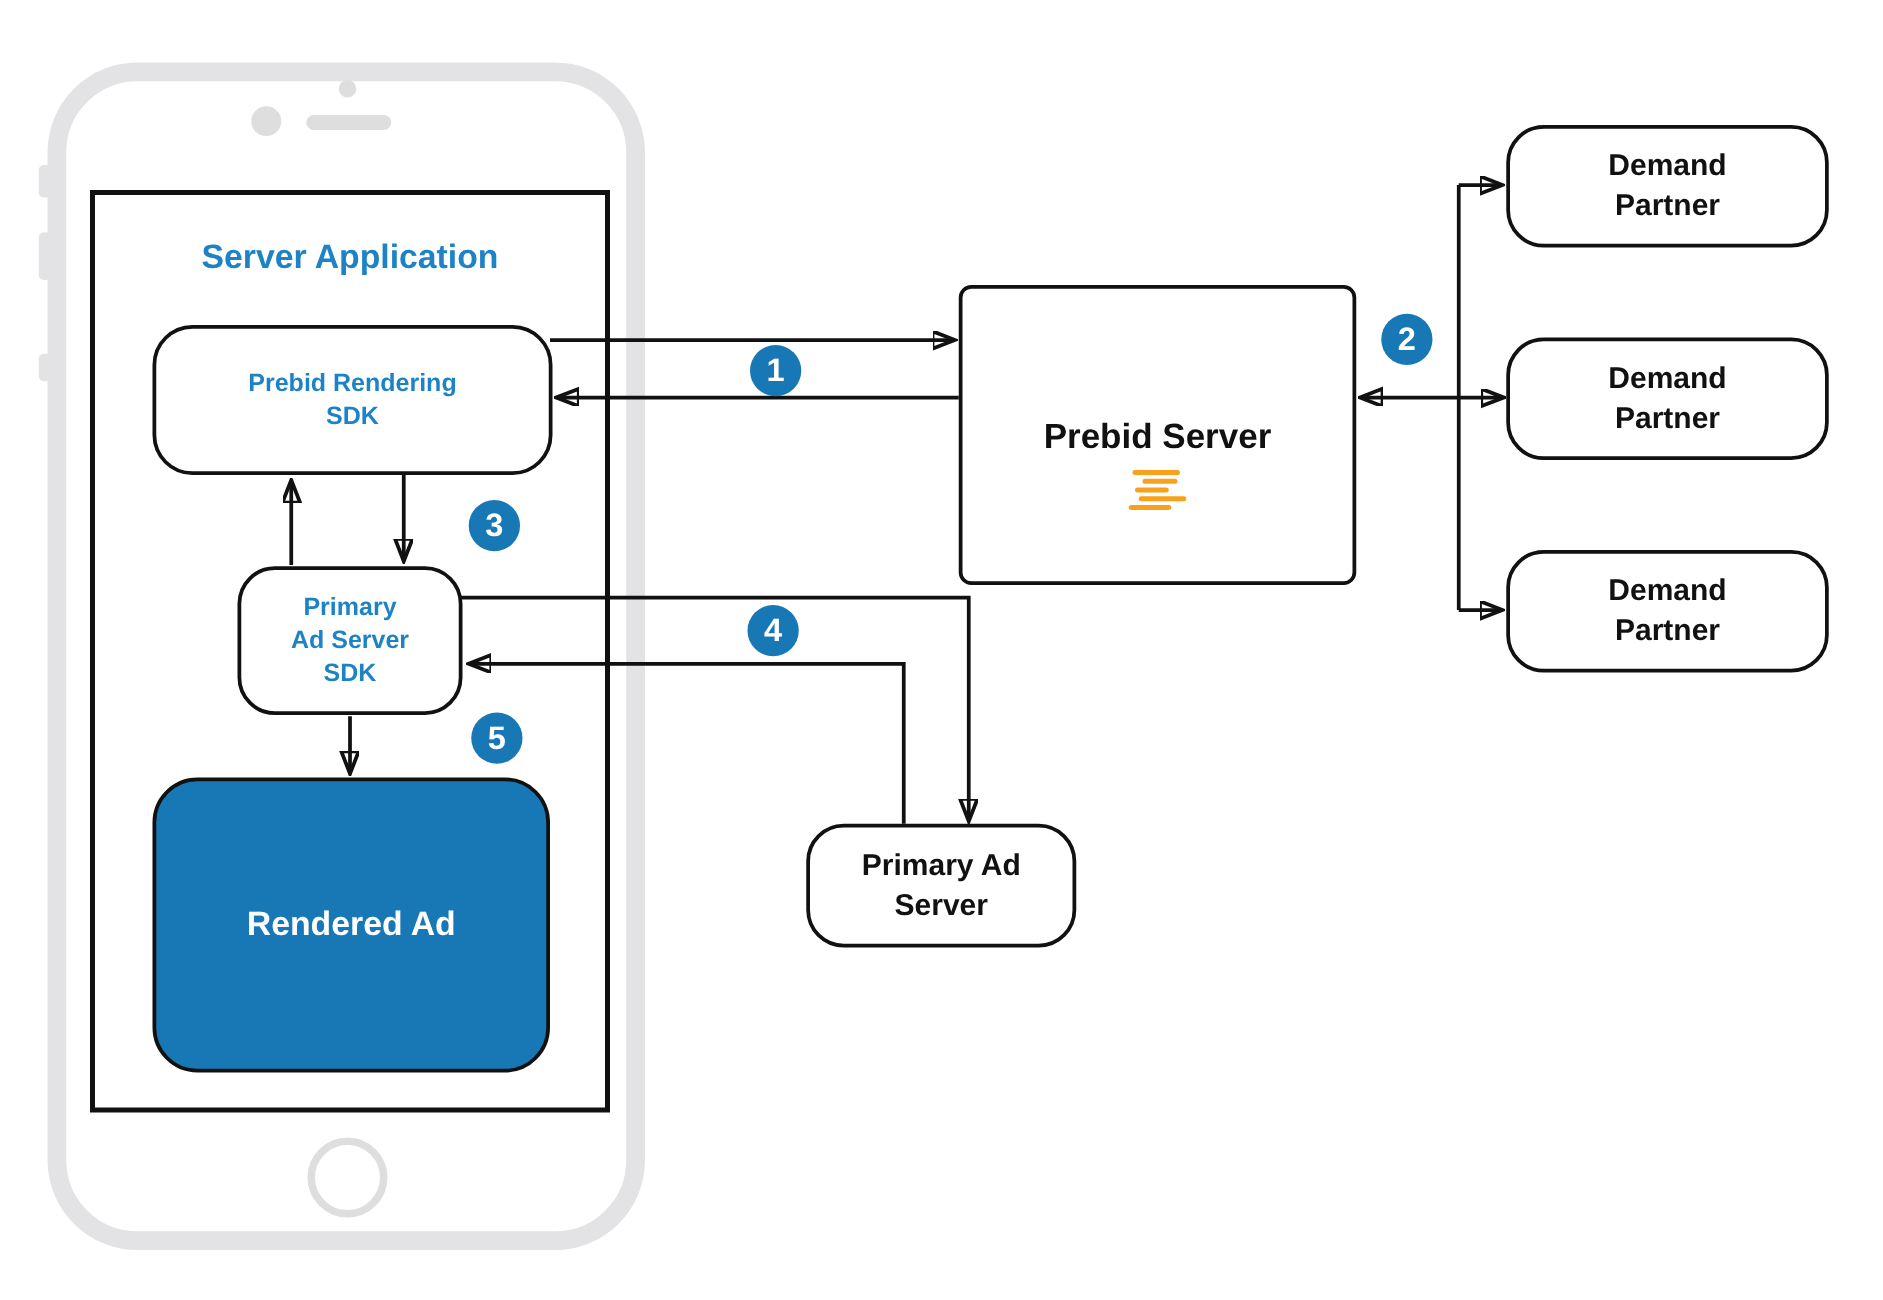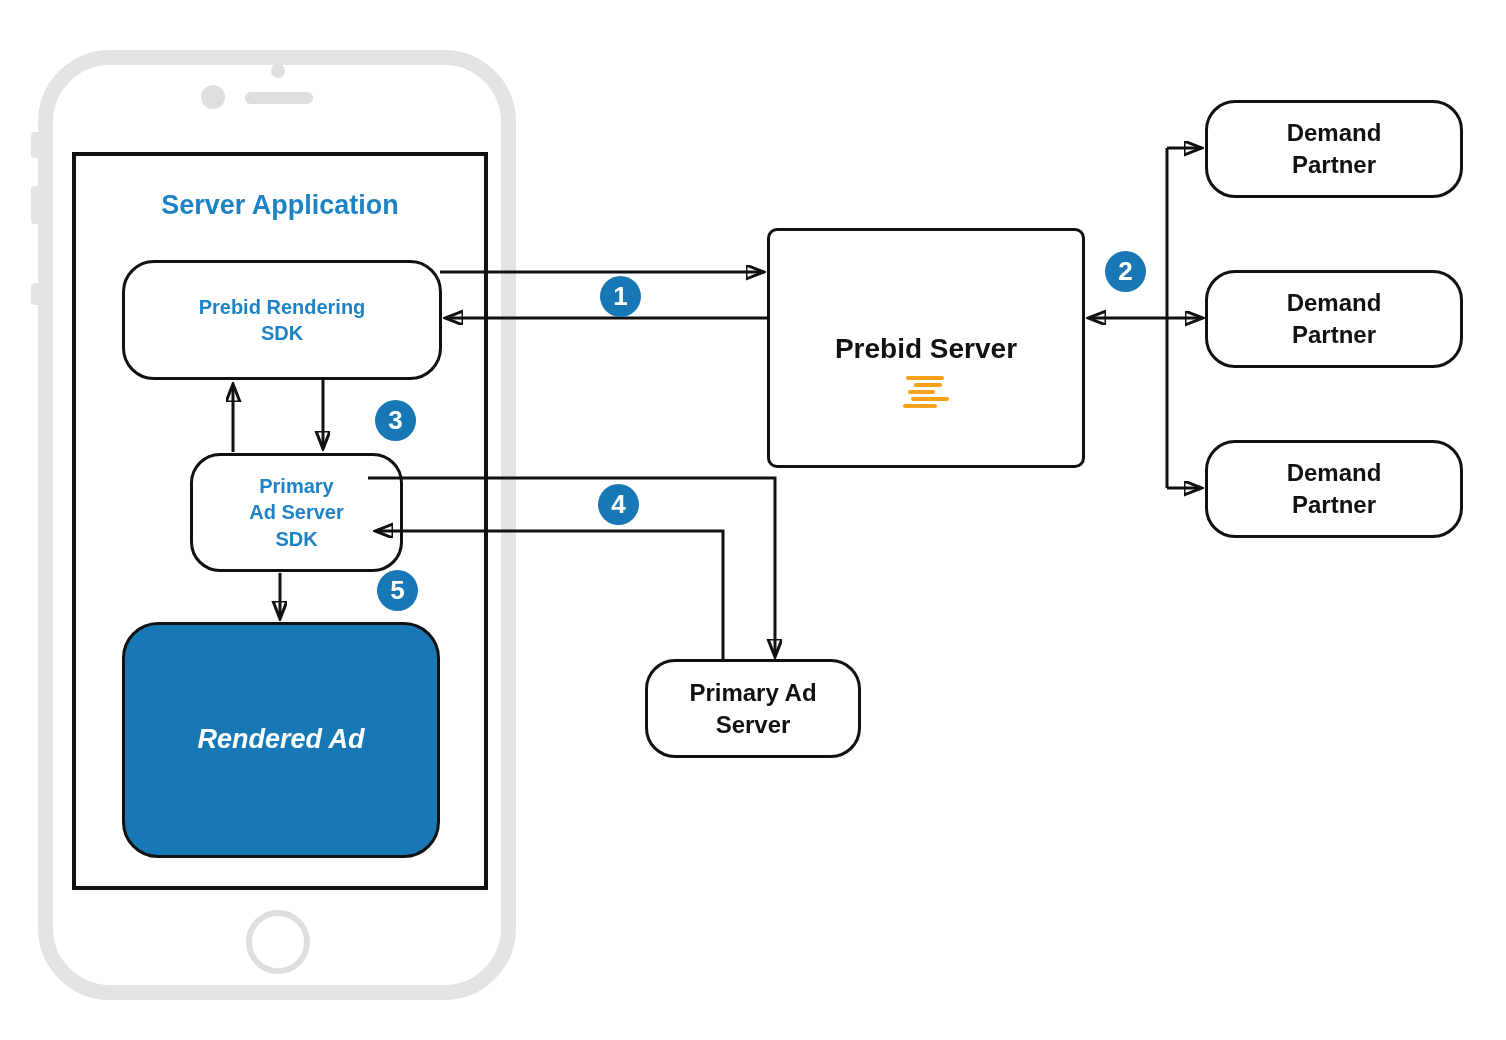--- a/index.html
+++ b/index.html
@@ -30,23 +30,23 @@
   .app-title{position:absolute;left:72px;top:190px;width:416px;text-align:center;
              font-size:27px;font-weight:bold;color:var(--text-blue);}
 
   
   .node{position:absolute;border:3px solid var(--line-black);border-radius:32px;background:#fff;
         box-sizing:border-box;display:flex;align-items:center;justify-content:center;
         text-align:center;font-weight:bold;color:var(--line-black);}
   .node-label{white-space:pre-line;line-height:1.32;}
 
   .prebid-rendering-sdk{left:122px;top:260px;width:320px;height:120px;font-size:20px;color:var(--text-blue);}
-  .primary-ad-server-sdk{left:190px;top:453px;width:213px;height:119px;border-radius:30px;font-size:20px;color:var(--text-blue);}
+  .primary-ad-server-sdk{left:190px;top:453px;width:180px;height:119px;border-radius:30px;font-size:20px;color:var(--text-blue);}
   .rendered-ad{left:122px;top:622px;width:318px;height:236px;border-radius:36px;
-               background:var(--accent-blue);color:#fff;font-size:27px;font-style:italic;}
+               background:var(--accent-blue);color:#fff;font-size:27px;}
   .prebid-server{left:767px;top:200px;width:318px;height:240px;border-radius:10px;font-size:28px;margin-top:28px;}
   .ps-content{display:flex;flex-direction:column;align-items:center;gap:9px;transform:translateY(22px);}
   .primary-ad-server{left:645px;top:659px;width:216px;height:99px;border-radius:30px;font-size:24px;}
   .demand-partner{width:258px;height:98px;border-radius:30px;font-size:24px;left:1205px;}
   .dp1{top:100px;} .dp2{top:270px;} .dp3{top:440px;}
 
   
   .prebid-logo{position:relative;width:46px;height:33px;}
   .prebid-logo span{position:absolute;height:4px;border-radius:2px;background:var(--logo-orange);}
   .pl1{left:3px;top:0;width:38px;} .pl2{left:11px;top:7px;width:28px;}

